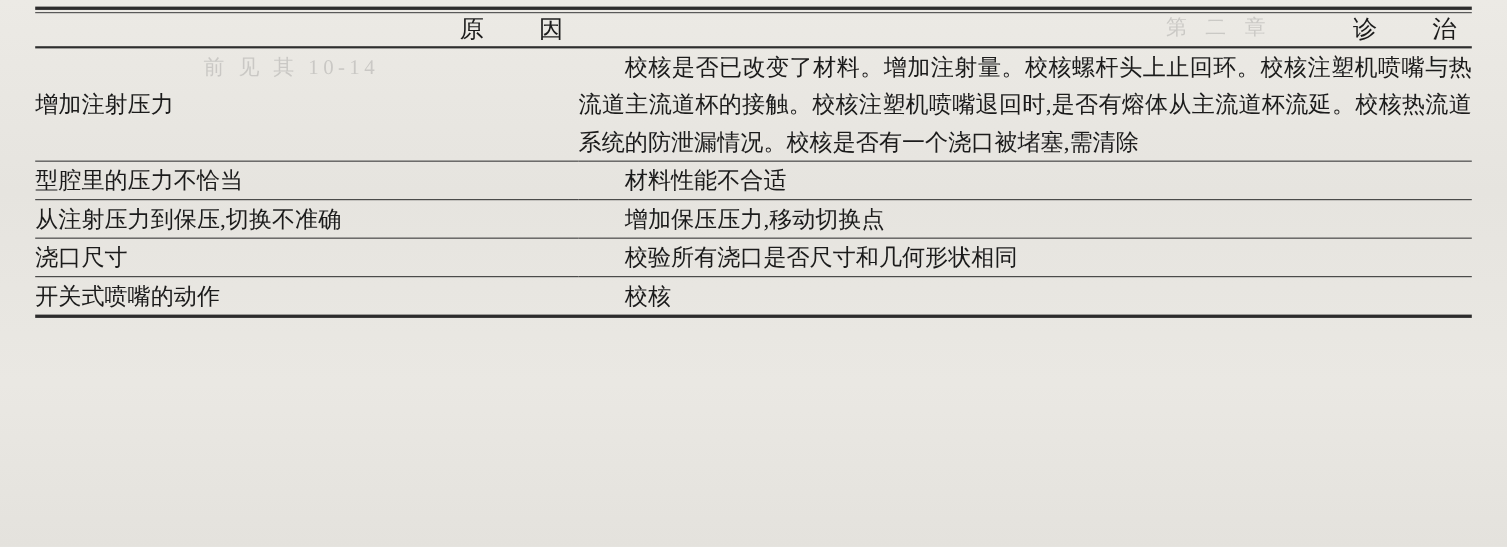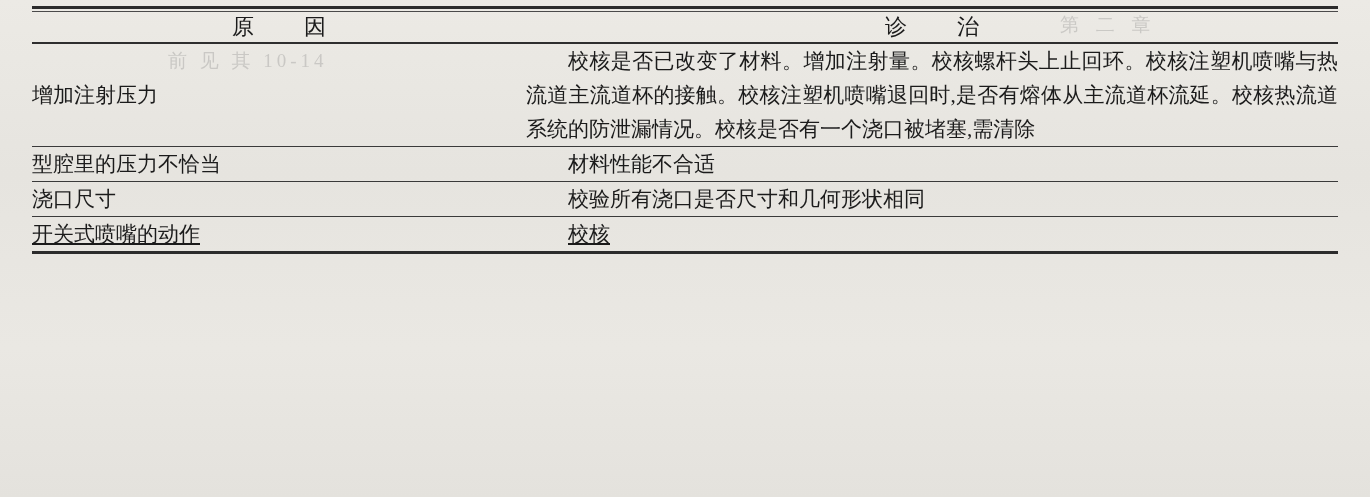--- a/index.html
+++ b/index.html
@@ -24,21 +24,21 @@
   
   .ghost {
     position: absolute;
     color: rgba(120,120,120,0.28);
     font-size: 19px;
     letter-spacing: 6px;
     pointer-events: none;
     user-select: none;
   }
   .ghost-1 { top: 12px; left: 1060px; }
-  .ghost-2 { top: 48px; left: 168px; letter-spacing: 4px; text-align: right; }
+  .ghost-2 { top: 48px; left: 185px; letter-spacing: 4px; text-align: right; }
 
   .table-wrap {
     position: absolute;
     left: 32px;
     top: 6px;
     width: 1306px;
   }
   table.doc-table {
     width: 100%;
     border-collapse: collapse;
@@ -61,35 +61,34 @@
     width: 100%;
     margin-top: 2px;
   }
   .rule-bottom {
     height: 3px;
     background: #2c2c2c;
     width: 100%;
   }
   .hdr-row td {
     font-size: 22px;
-    text-align: center;
+    text-align: right;
     padding: 8px 0 9px 0;
     letter-spacing: 14px;
     text-indent: 14px;
   }
   .hdr-sep {
     height: 2px;
     background: #2e2e2e;
   }
   tr.body-row > td {
     border-bottom: 1.4px solid #3a3a3a;
   }
   tr.body-row:last-child > td {
     border-bottom: 0;
-    text-decoration: underline;
   }
   td.cause {
     width: 494px;
     font-size: 21px;
     padding: 10px 8px 10px 30px;
     line-height: 1.55;
     border-right: 1.6px solid #3a3a3a;
   }
   td.remedy {
     font-size: 21px;
@@ -137,20 +136,26 @@
               <span class="indent">校核是否已改变了材料。增加注射量。校核螺杆头上止回环。校核注塑机喷嘴与热流道主流道杯的接触。校核注塑机喷嘴退回时,是否有熔体从主流道杯流延。校核热流道系统的防泄漏情况。校核是否有一个浇口被堵塞,需清除</span>
             </td>
         </tr>
         <tr class="body-row">
           <td class="cause">型腔里的压力不恰当</td>
           <td class="remedy">
               <span class="indent">材料性能不合适</span>
             </td>
         </tr>
         <tr class="body-row">
+          <td class="cause">从注射压力到保压,切换不准确</td>
+          <td class="remedy">
+              <span class="indent">增加保压压力,移动切换点</span>
+            </td>
+        </tr>
+        <tr class="body-row">
           <td class="cause">浇口尺寸</td>
           <td class="remedy">
               <span class="indent">校验所有浇口是否尺寸和几何形状相同</span>
             </td>
         </tr>
         <tr class="body-row">
           <td class="cause">开关式喷嘴的动作</td>
           <td class="remedy">
               <span class="indent">校核</span>
             </td>

